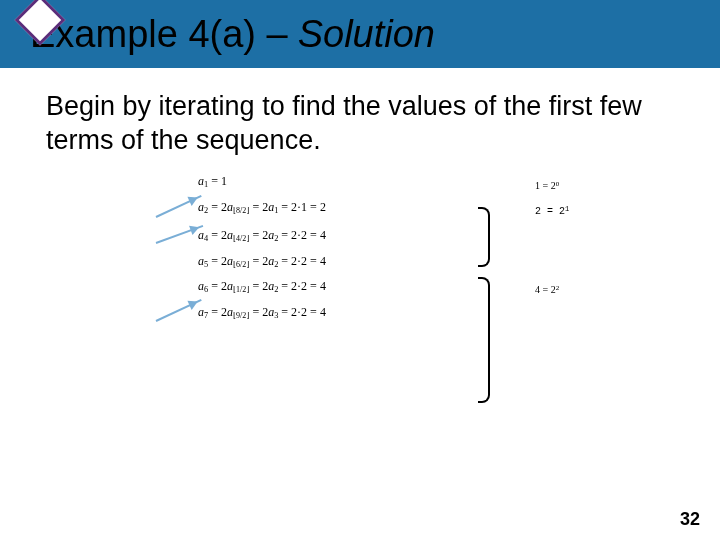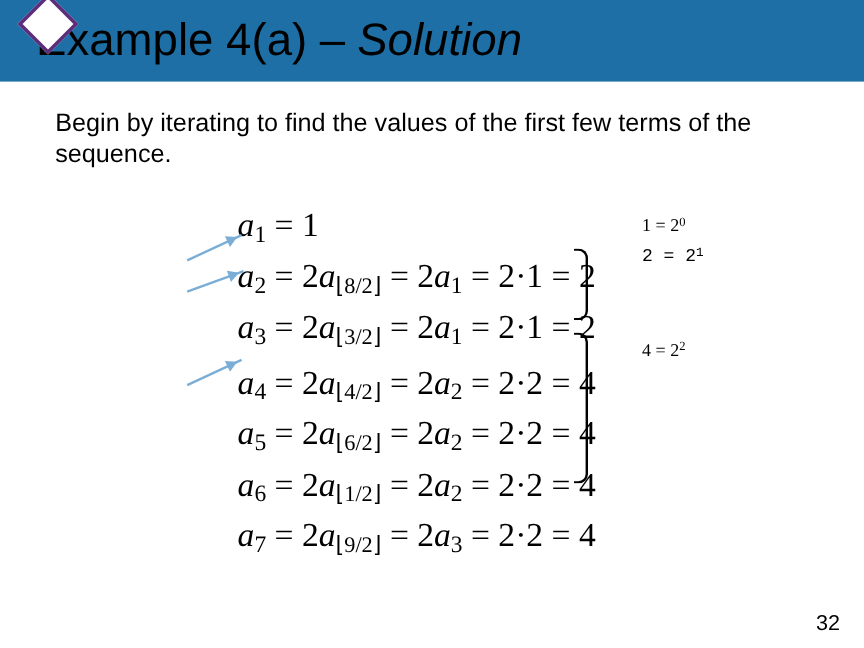--- a/index.html
+++ b/index.html
@@ -44,34 +44,34 @@
     height: 30px;
     transform: rotate(45deg);
     background: #fff;
     border: 3px solid #5b2d7a;
     z-index: 2;
   }
   .body-area {
     padding: 22px 30px 0 46px;
   }
   .body-text {
-    font-size: 21px;
+    font-size: 27px;
     color: #000;
     line-height: 1.25;
   }
   .math-block {
     position: absolute;
     left: 198px;
     top: 175px;
     width: 460px;
     font-family: "Times New Roman", Times, serif;
     color: #000;
   }
   .eqrow {
-    font-size: 28px;
+    font-size: 12px;
     line-height: 1.0;
     white-space: nowrap;
     margin-bottom: 11px;
   }
   sub {
     font-size: 0.7em;
     vertical-align: -0.25em;
   }
   sup {
     font-size: 0.7em;
@@ -96,21 +96,21 @@
   }
   .bracket2 {
     left: 280px;
     top: 102px;
     width: 10px;
     height: 122px;
   }
   .annot {
     position: absolute;
     font-family: "Times New Roman", Times, serif;
-    font-size: 15px;
+    font-size: 10px;
     color: #000;
     white-space: nowrap;
   }
   .annot1 { left: 535px; top: 180px; }
   .annot2 { left: 535px; top: 205px; font-family: Liberation Mono, monospace; }
   .annot3 { left: 535px; top: 284px; }
   .arrow {
     position: absolute;
     left: 156px;
     width: 50px;
@@ -127,21 +127,21 @@
     border-left: 9px solid #7aaed6;
   }
   .arrow.a1 { top: 216px; transform: rotate(-25deg); }
   .arrow.a2 { top: 242px; transform: rotate(-20deg); }
   .arrow.a3 { top: 320px; transform: rotate(-25deg); }
   .page-num {
     position: absolute;
     right: 20px;
     bottom: 10px;
     font-size: 18px;
-    font-weight: normal;
+    font-weight: bold;
     color: #000;
   }
 </style>
 </head>
 <body>
 
 <div class="diamond"></div>
 
 <div class="header">
   <div class="header-inner">
@@ -150,21 +150,20 @@
   </div>
 </div>
 
 <div class="body-area">
   <div class="body-text">Begin by iterating to find the values of the first few terms of the sequence.</div>
 </div>
 
 <div class="math-block">
   <div class="eqrow"><i>a</i><sub>1</sub> = 1</div>
   <div class="eqrow"><i>a</i><sub>2</sub> = 2<i>a</i><sub><span class="floor">⌊8/2⌋</span></sub> = 2<i>a</i><sub>1</sub> = 2·1 = 2</div>
-  <div class="eqrow"><i>a</i><sub>3</sub> = 2<i>a</i><sub><span class="floor">⌊3/2⌋</span></sub> = 2<i>a</i><sub>1</sub> = 2·1 = 2</div>
   <div class="eqrow" style="margin-top:14px"><i>a</i><sub>4</sub> = 2<i>a</i><sub><span class="floor">⌊4/2⌋</span></sub> = 2<i>a</i><sub>2</sub> = 2·2 = 4</div>
   <div class="eqrow"><i>a</i><sub>5</sub> = 2<i>a</i><sub><span class="floor">⌊6/2⌋</span></sub> = 2<i>a</i><sub>2</sub> = 2·2 = 4</div>
   <div class="eqrow"><i>a</i><sub>6</sub> = 2<i>a</i><sub><span class="floor">⌊1/2⌋</span></sub> = 2<i>a</i><sub>2</sub> = 2·2 = 4</div>
   <div class="eqrow"><i>a</i><sub>7</sub> = 2<i>a</i><sub><span class="floor">⌊9/2⌋</span></sub> = 2<i>a</i><sub>3</sub> = 2·2 = 4</div>
 
   <div class="bracket bracket1"></div>
   <div class="bracket bracket2"></div>
 </div>
 
 <div class="annot annot1">1 = 2<sup>0</sup></div>

